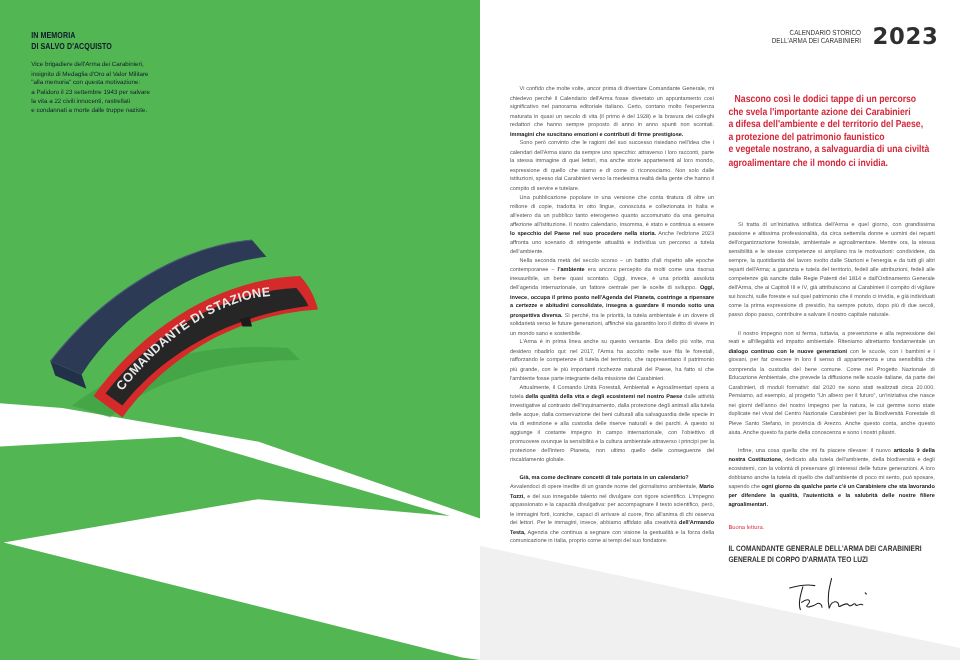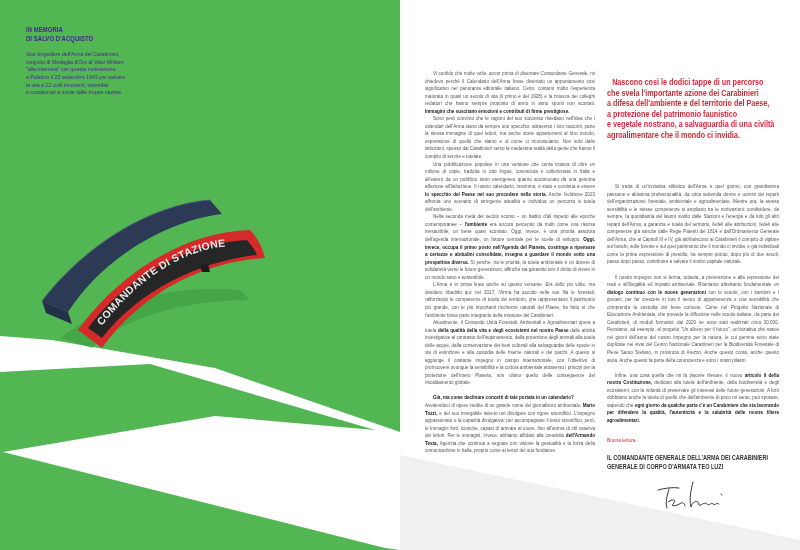--- a/index.html
+++ b/index.html
@@ -2,21 +2,21 @@
 <html><head>
 <meta charset="utf-8">
 <style>
   * { box-sizing: border-box; margin: 0; padding: 0; }
   html, body { width: 800px; height: 550px; overflow: hidden; background: #ffffff; }
   body { position: relative; font-family: "Liberation Sans", sans-serif; }
 
   
   .left-page { position: absolute; left: 0; top: 0; width: 400px; height: 550px; background: #52b653; overflow: hidden; }
   .left-page svg.stripe { position: absolute; left: 0; top: 0; }
-  .memoria { position: absolute; left: 26px; top: 26px; width: 140px; color: #4c1d95; }
+  .memoria { position: absolute; left: 26px; top: 26px; width: 140px; color: #0f172a; }
   .memoria-title { font-family: "Liberation Sans", sans-serif; font-weight: bold; font-size: 7.2px; line-height: 8.6px; letter-spacing: 0.1px; transform: scaleX(0.82); transform-origin: left top; text-transform: uppercase; }
   .memoria-body { margin-top: 8px; font-size: 5.2px; line-height: 7.6px; opacity: 0.95; white-space: nowrap; }
   .patch { position: absolute; left: 0; top: 0; }
 
   
   .right-page { position: absolute; left: 400px; top: 0; width: 400px; height: 550px; background: #ffffff; overflow: hidden; }
   .right-page .bottom-band { position: absolute; left: 0; top: 0; }
   .hdr { position: absolute; right: 18px; top: 20px; display: flex; align-items: center; gap: 10px; }
   .hdr-sub { text-align: right; font-size: 6.2px; line-height: 7.4px; color: #333333; text-transform: uppercase; transform: scaleX(0.85); transform-origin: right center; }
   .hdr-year { font-family: "DejaVu Sans", sans-serif; font-weight: bold; font-size: 19px; color: #2f2f2f; letter-spacing: 0.5px; }
@@ -90,20 +90,27 @@
 
     <path d="M200,266 L208,264 L210,272 L202,272 Z" fill="#1c1c1c"></path>
   </svg>
 </section>
 
 <section class="right-page">
   <svg class="bottom-band" width="400" height="550" viewBox="0 0 400 550">
     <polygon points="0,455 400,540 400,550 0,550" fill="#f0f0f0"></polygon>
   </svg>
 
+  <header class="hdr">
+    <div class="hdr-sub">
+      <div>CALENDARIO STORICO</div>
+      <div>DELL'ARMA DEI CARABINIERI</div>
+    </div>
+    <div class="hdr-year">2023</div>
+  </header>
 
   <article class="col col-left">
     <p><span>Vi confido che molte volte, ancor prima di diventare Comandante Generale, mi chiedevo perché il Calendario dell'Arma fosse diventato un appuntamento così significativo nel panorama editoriale italiano. Certo, contano molto l'esperienza maturata in quasi un secolo di vita (il primo è del 1928) e la bravura dei colleghi redattori che hanno sempre proposto di anno in anno spunti non scontati.</span> <b>Immagini che suscitano emozioni e contributi di firme prestigiose.</b></p>
     <p>Sono però convinto che le ragioni del suo successo risiedano nell'idea che i calendari dell'Arma siano da sempre uno specchio: attraverso i loro racconti, parte la stessa immagine di quei lettori, ma anche storie appartenenti al loro mondo, espressione di quello che siamo e di come ci riconosciamo. Non solo dalle istituzioni, spesso dai Carabinieri verso la medesima realtà della gente che hanno il compito di servire e tutelare.</p>
     <p><span>Una pubblicazione popolare in una versione che conta tiratura di oltre un milione di copie, tradotta in otto lingue, conosciuta e collezionata in Italia e all'estero da un pubblico tanto eterogeneo quanto accomunato da una genuina affezione all'Istituzione. Il nostro calendario, insomma, è stato e continua a essere</span> <b>lo specchio del Paese nel suo procedere nella storia.</b> <span>Anche l'edizione 2023 affronta uno scenario di stringente attualità e individua un percorso a tutela dell'ambiente.</span></p>
     <p><span>Nella seconda metà del secolo scorso – un battito d'ali rispetto alle epoche contemporanee –</span> <b>l'ambiente</b> <span>era ancora percepito da molti come una risorsa inesauribile, un bene quasi scontato. Oggi, invece, è una priorità assoluta dell'agenda internazionale, un fattore centrale per le scelte di sviluppo.</span> <b>Oggi, invece, occupa il primo posto nell'Agenda del Pianeta, costringe a ripensare a certezze e abitudini consolidate, insegna a guardare il mondo sotto una prospettiva diversa.</b> <span>Sì perché, tra le priorità, la tutela ambientale è un dovere di solidarietà verso le future generazioni, affinché sia garantito loro il diritto di vivere in un mondo sano e sostenibile.</span></p>
     <p>L'Arma è in prima linea anche su questo versante. Era dello più volte, ma desidero ribadirlo qui: nel 2017, l'Arma ha accolto nelle sue fila le forestali, rafforzando le competenze di tutela del territorio, che rappresentano il patrimonio più grande, con le più importanti ricchezze naturali del Paese, ha fatto sì che l'ambiente fosse parte integrante della missione dei Carabinieri.</p>
     <p><span>Attualmente, il Comando Unità Forestali, Ambientali e Agroalimentari opera a tutela</span> <b>della qualità della vita e degli ecosistemi nel nostro Paese</b> <span>dalle attività investigative al contrasto dell'inquinamento, dalla protezione degli animali alla tutela delle acque, dalla conservazione dei beni culturali alla salvaguardia delle specie in via di estinzione e alla custodia delle riserve naturali e dei parchi. A questo si aggiunge il costante impegno in campo internazionale, con l'obiettivo di promuovere ovunque la sensibilità e la cultura ambientale attraverso i principi per la protezione dell'intero Pianeta, non ultimo quello delle conseguenze del riscaldamento globale.</span></p>
     <div class="gap"></div>
     <p><b>Già, ma come declinare concetti di tale portata in un calendario?</b></p>

